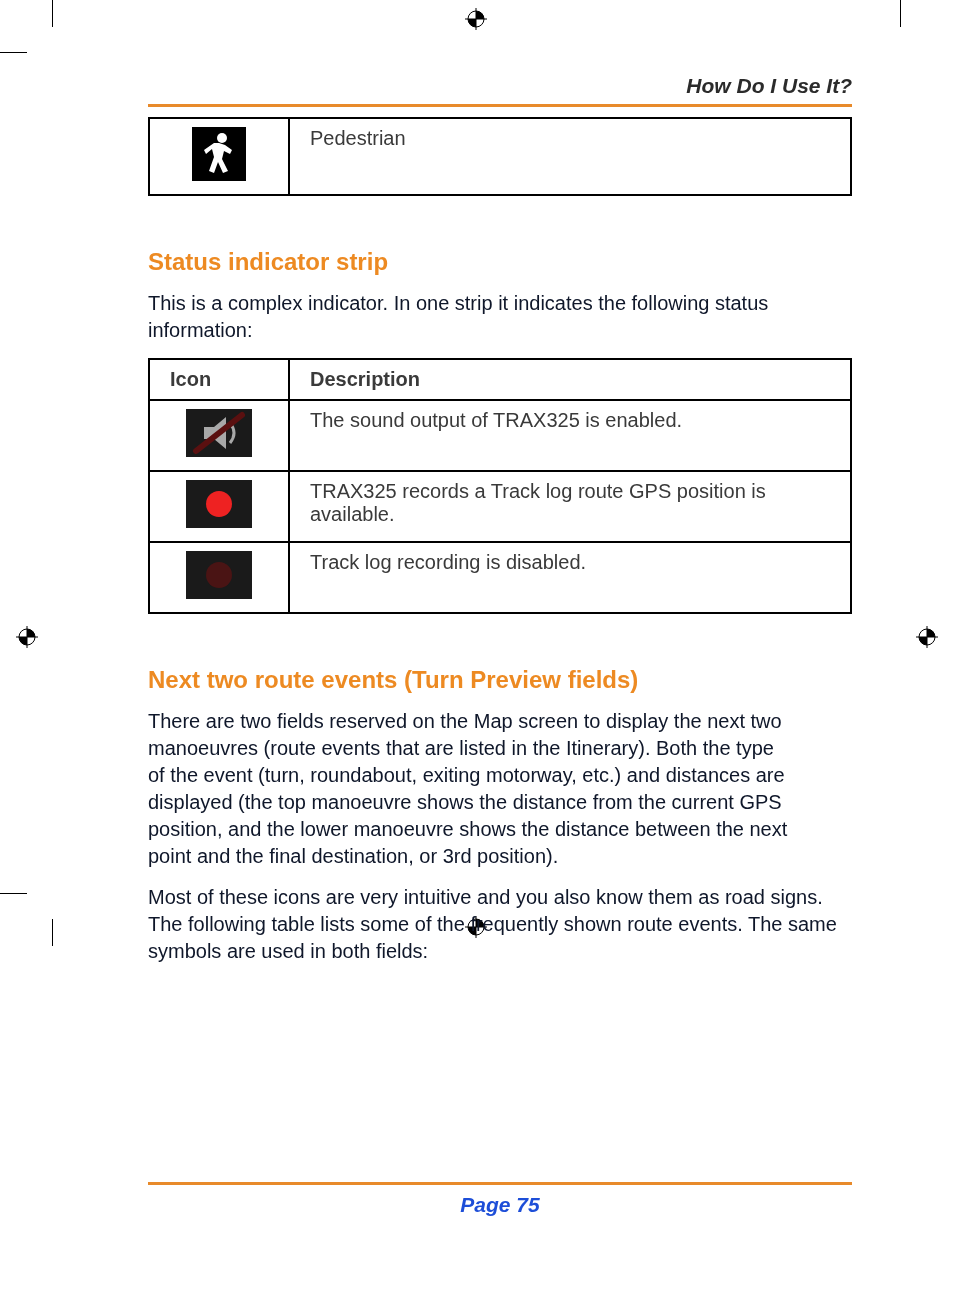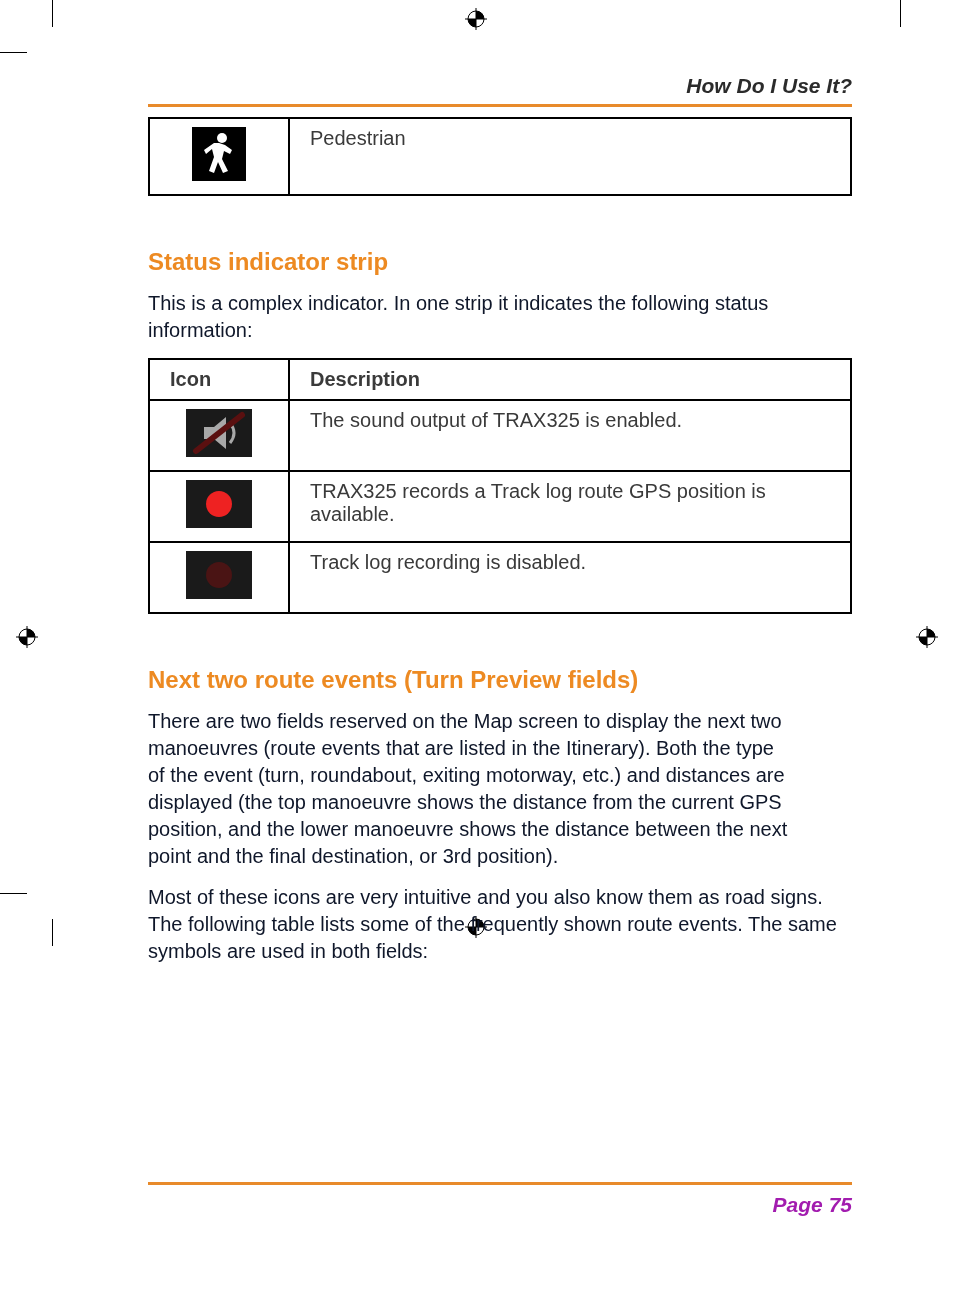--- a/index.html
+++ b/index.html
@@ -27,21 +27,21 @@
   .icon-box { display: inline-block; }
   .icon-box svg { display: block; }
 
   h2.section { font-family: Arial, Helvetica, sans-serif; font-weight: 700; color: #ed8a22; font-size: 24px; margin-top: 52px; margin-bottom: 14px; }
   p.body { font-size: 20px; line-height: 1.35; color: #0f172a; margin-bottom: 14px; }
 
   .t1-desc-cell { height: 64px; }
 
   .footer { position: absolute; left: 148px; width: 704px; top: 1182px; }
   .footer .rule-orange { margin-bottom: 8px; }
-  .footer .pagenum { text-align: right; font-weight: 700; font-style: italic; font-size: 21px; color: #a21caf; }
+  .footer .pagenum { text-align: center; font-weight: 700; font-style: italic; font-size: 21px; color: #1d4ed8; }
 </style>
 </head>
 <body>
 
 <div class="page">
 
   <div class="tick tick-v" style="left:52px; top:0; height:27px;"></div>
   <div class="tick tick-v" style="left:900px; top:0; height:27px;"></div>
   <div class="tick tick-h" style="left:0; top:52px; width:27px;"></div>
 

